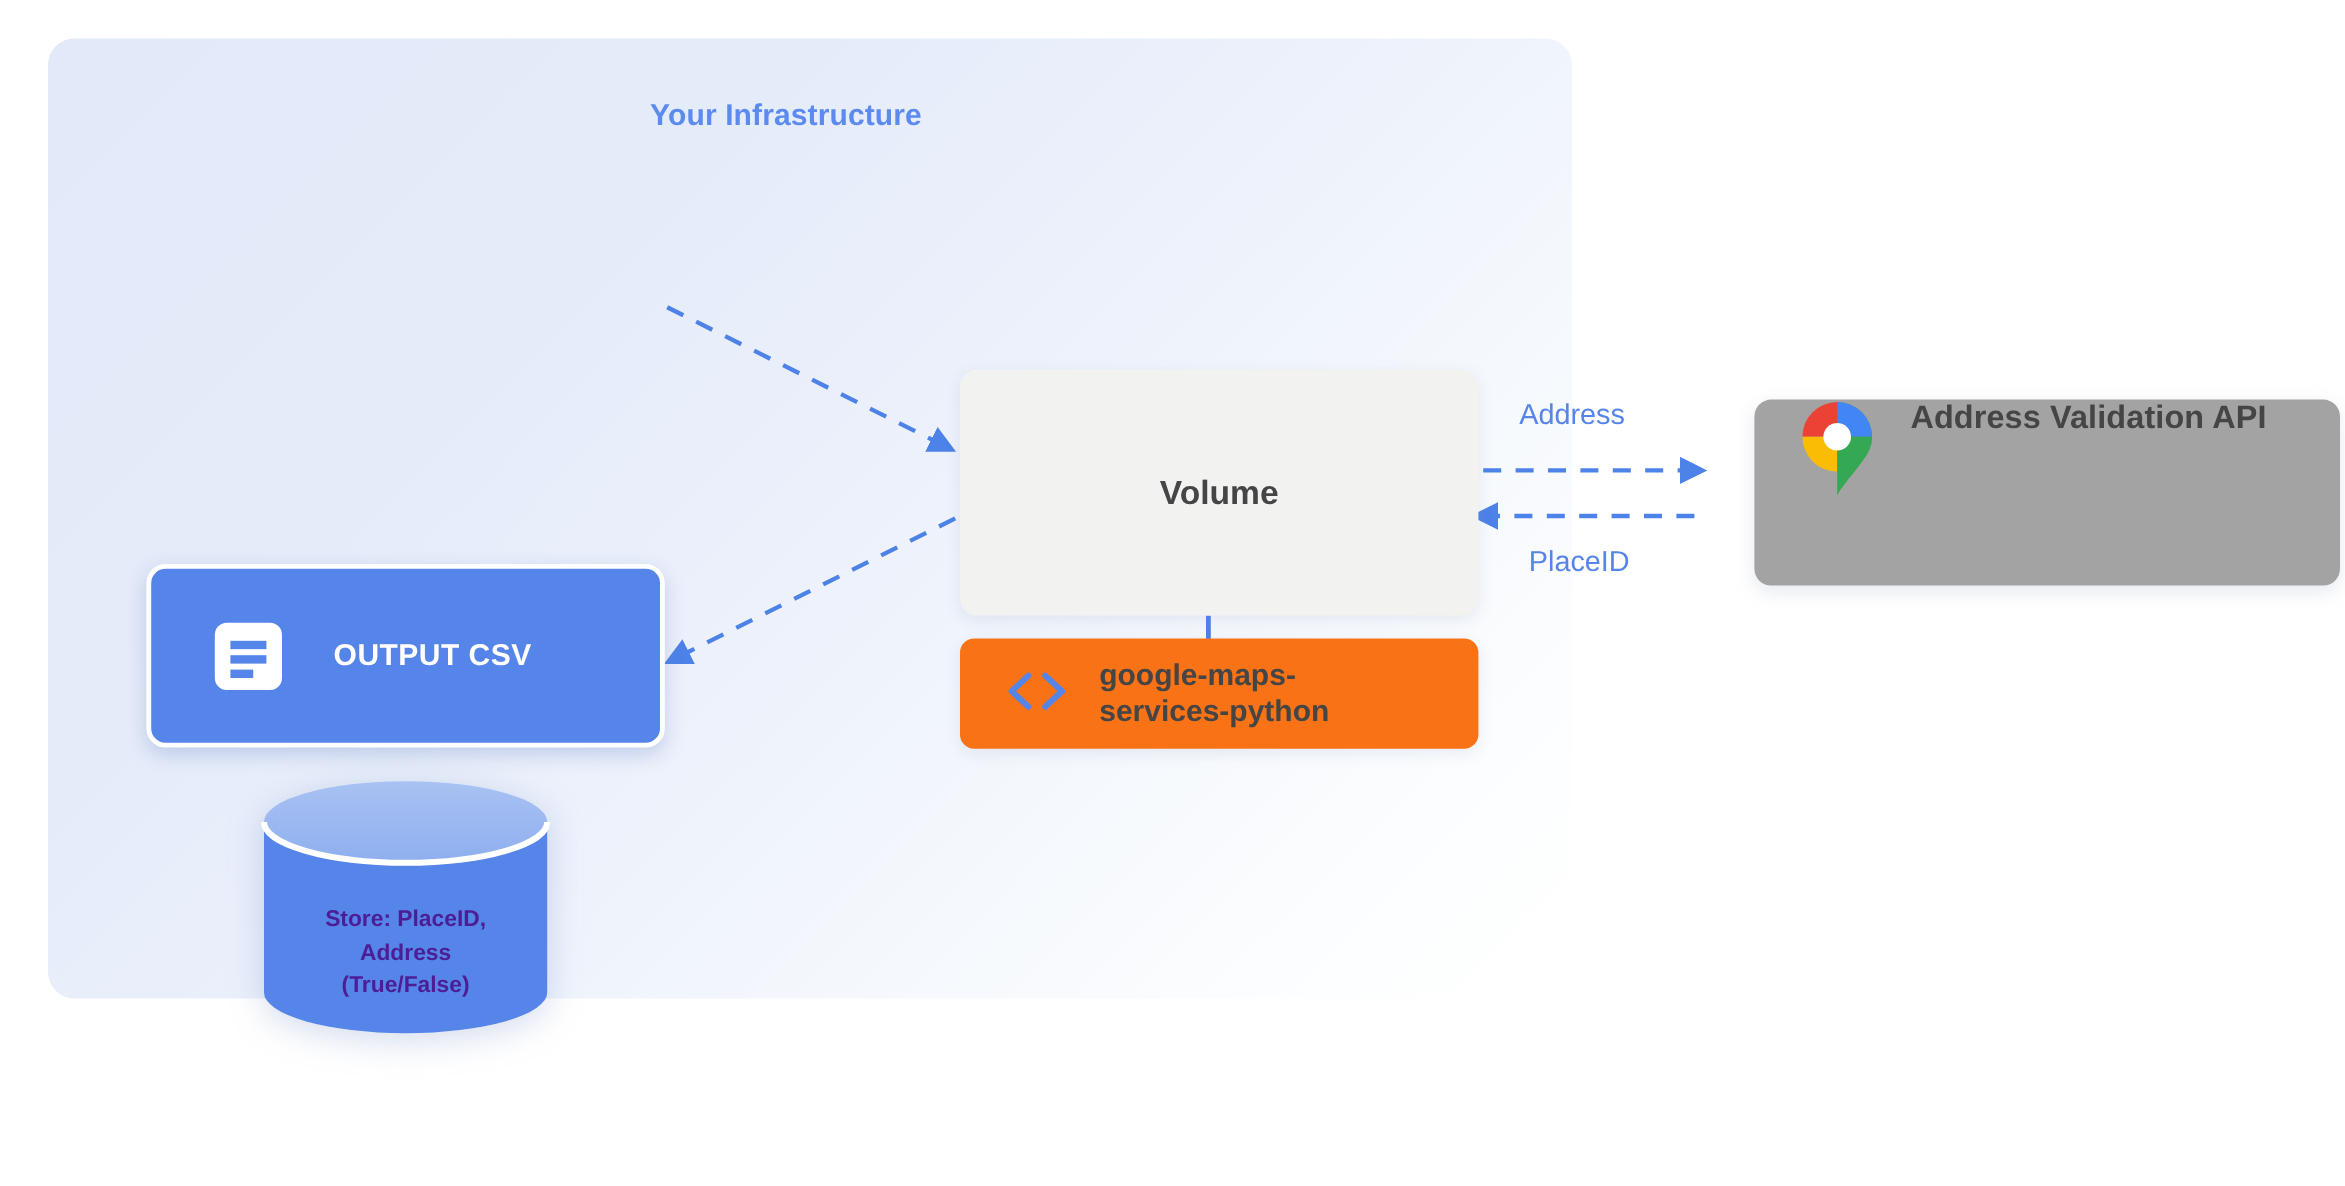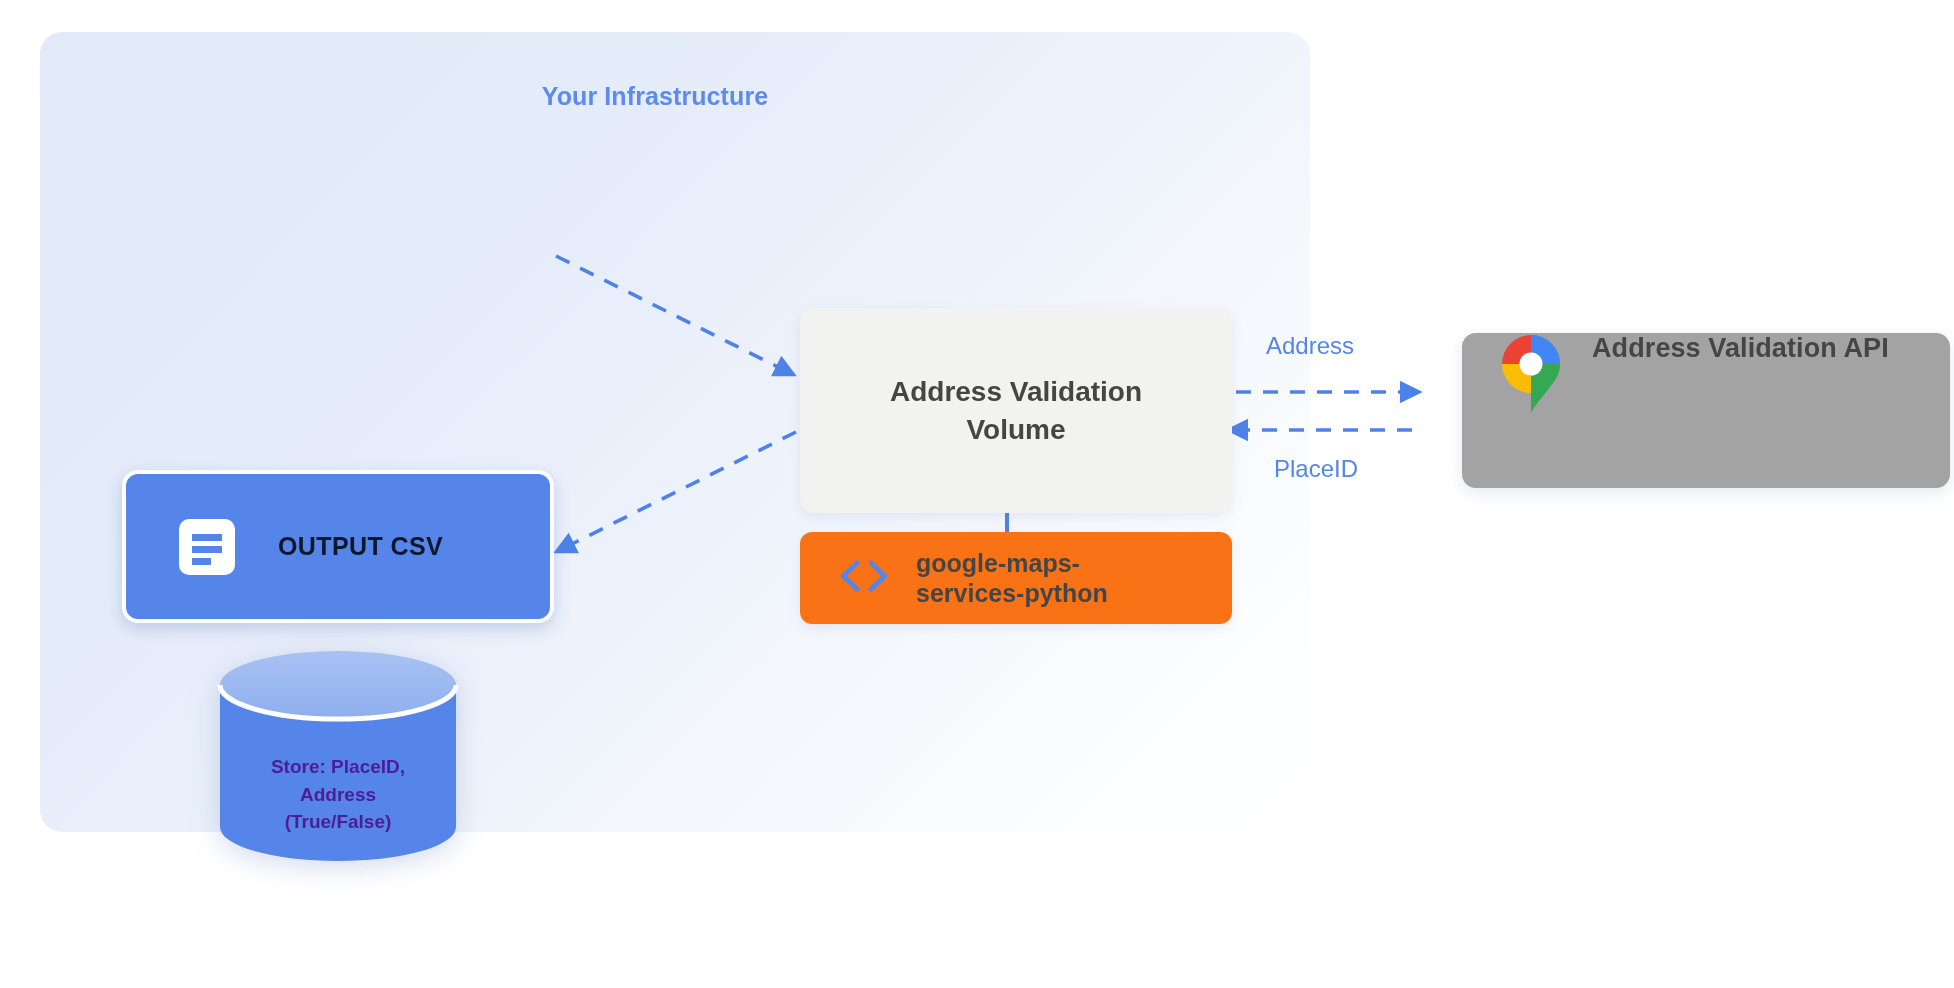--- a/index.html
+++ b/index.html
@@ -89,21 +89,21 @@
     border-radius: 16px;
     display: flex;
     align-items: center;
     box-shadow: 0 6px 16px rgba(95,125,195,.30);
   }
   #output-csv .node-icon { margin-left: 50px; }
   #output-csv .node-label {
     margin-left: 40px;
     font-size: 25px;
     font-weight: bold;
-    color: #0f172a;
+    color: #ffffff;
     letter-spacing: .4px;
   }
 
   
   .doc-icon { width: 62px; height: 62px; display: block; }
 
   
   #database {
     position: absolute;
     left: 214px;
@@ -270,21 +270,20 @@
     </svg>
     <div id="db-text">
       <div>Store: PlaceID,</div>
       <div>Address</div>
       <div>(True/False)</div>
     </div>
   </div>
 
   <div class="node" id="script-box">
     <div class="script-label">
-      <div>Address Validation</div>
       <div>Volume</div>
     </div>
   </div>
 
   <div class="node" id="library-box">
     <span class="code-icon">
       <svg width="52" height="34" viewBox="0 0 52 34" xmlns="http://www.w3.org/2000/svg">
         <polyline points="19,4 5,17 19,30" fill="none" stroke="#5585e8" stroke-width="5" stroke-linecap="round" stroke-linejoin="round"></polyline>
         <polyline points="33,4 47,17 33,30" fill="none" stroke="#5585e8" stroke-width="5" stroke-linecap="round" stroke-linejoin="round"></polyline>
       </svg>

